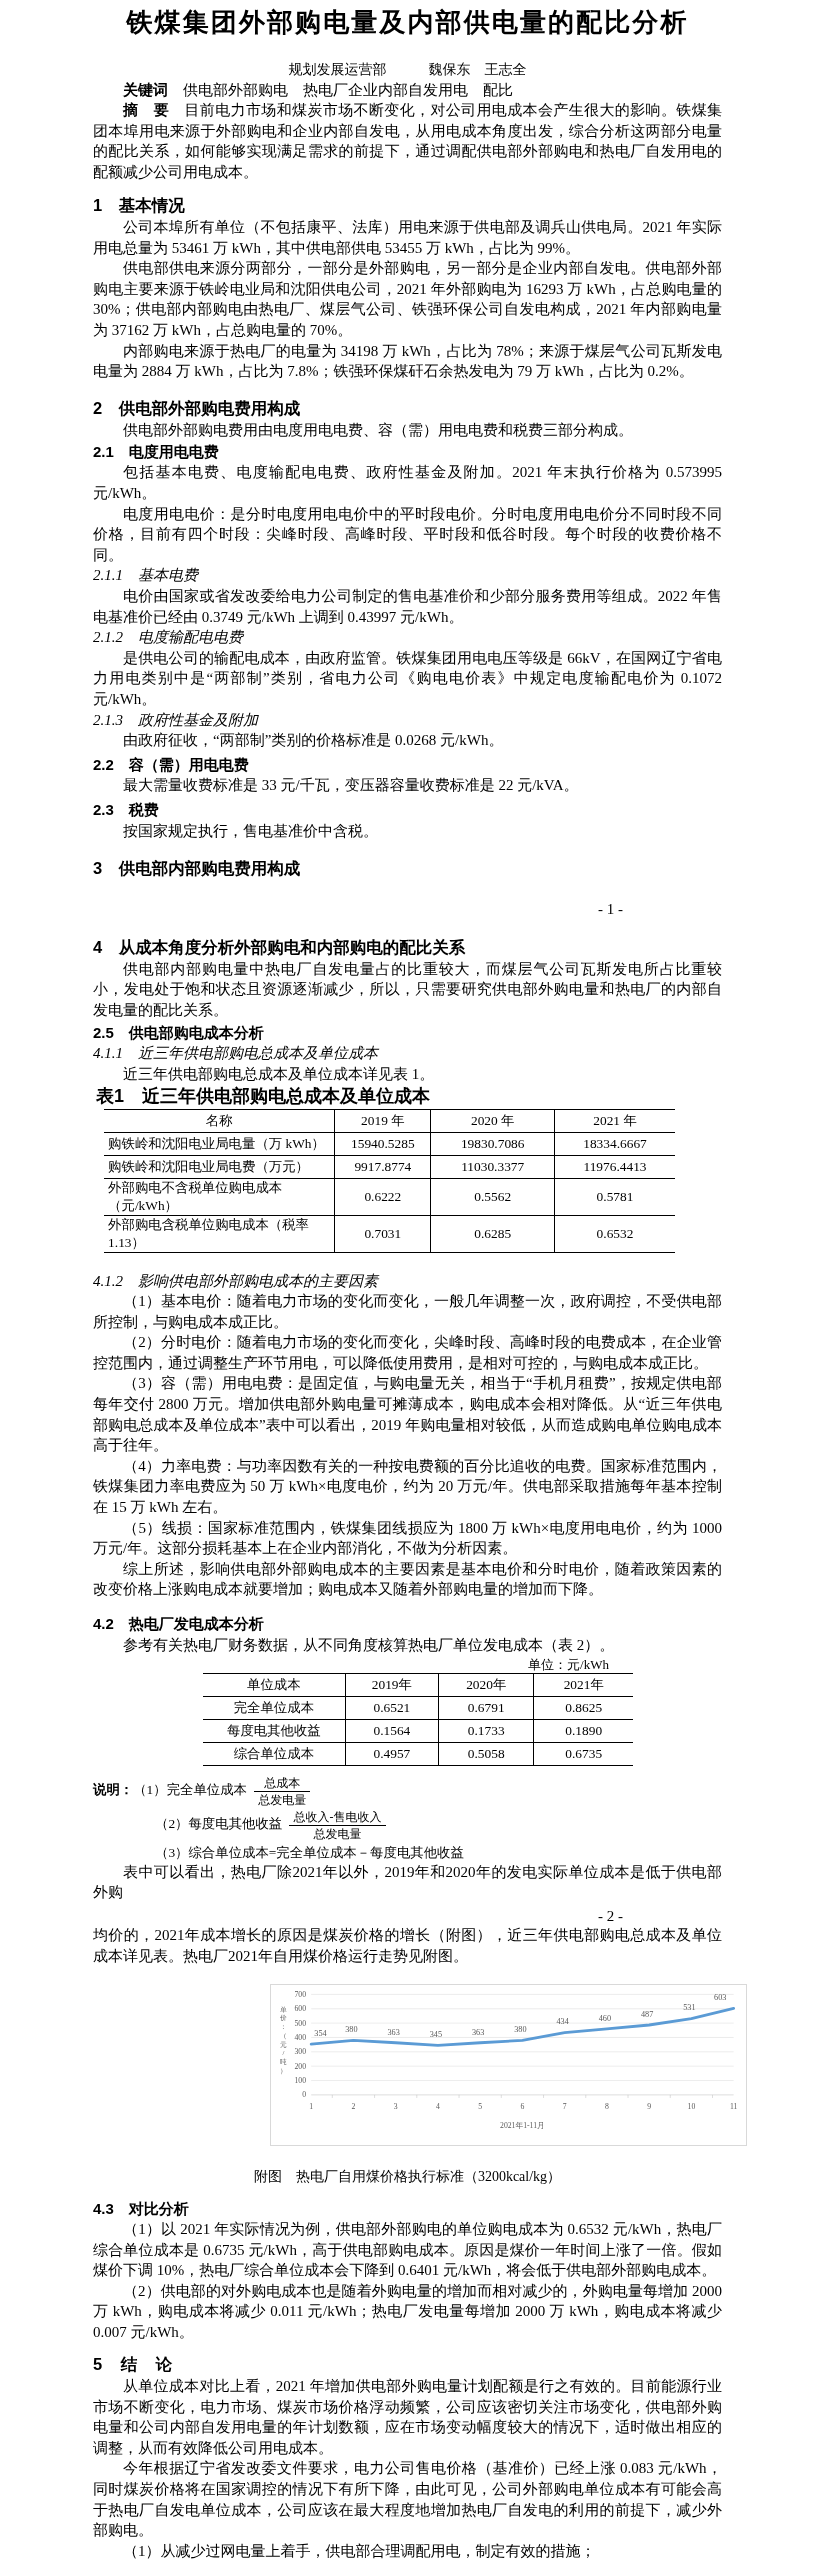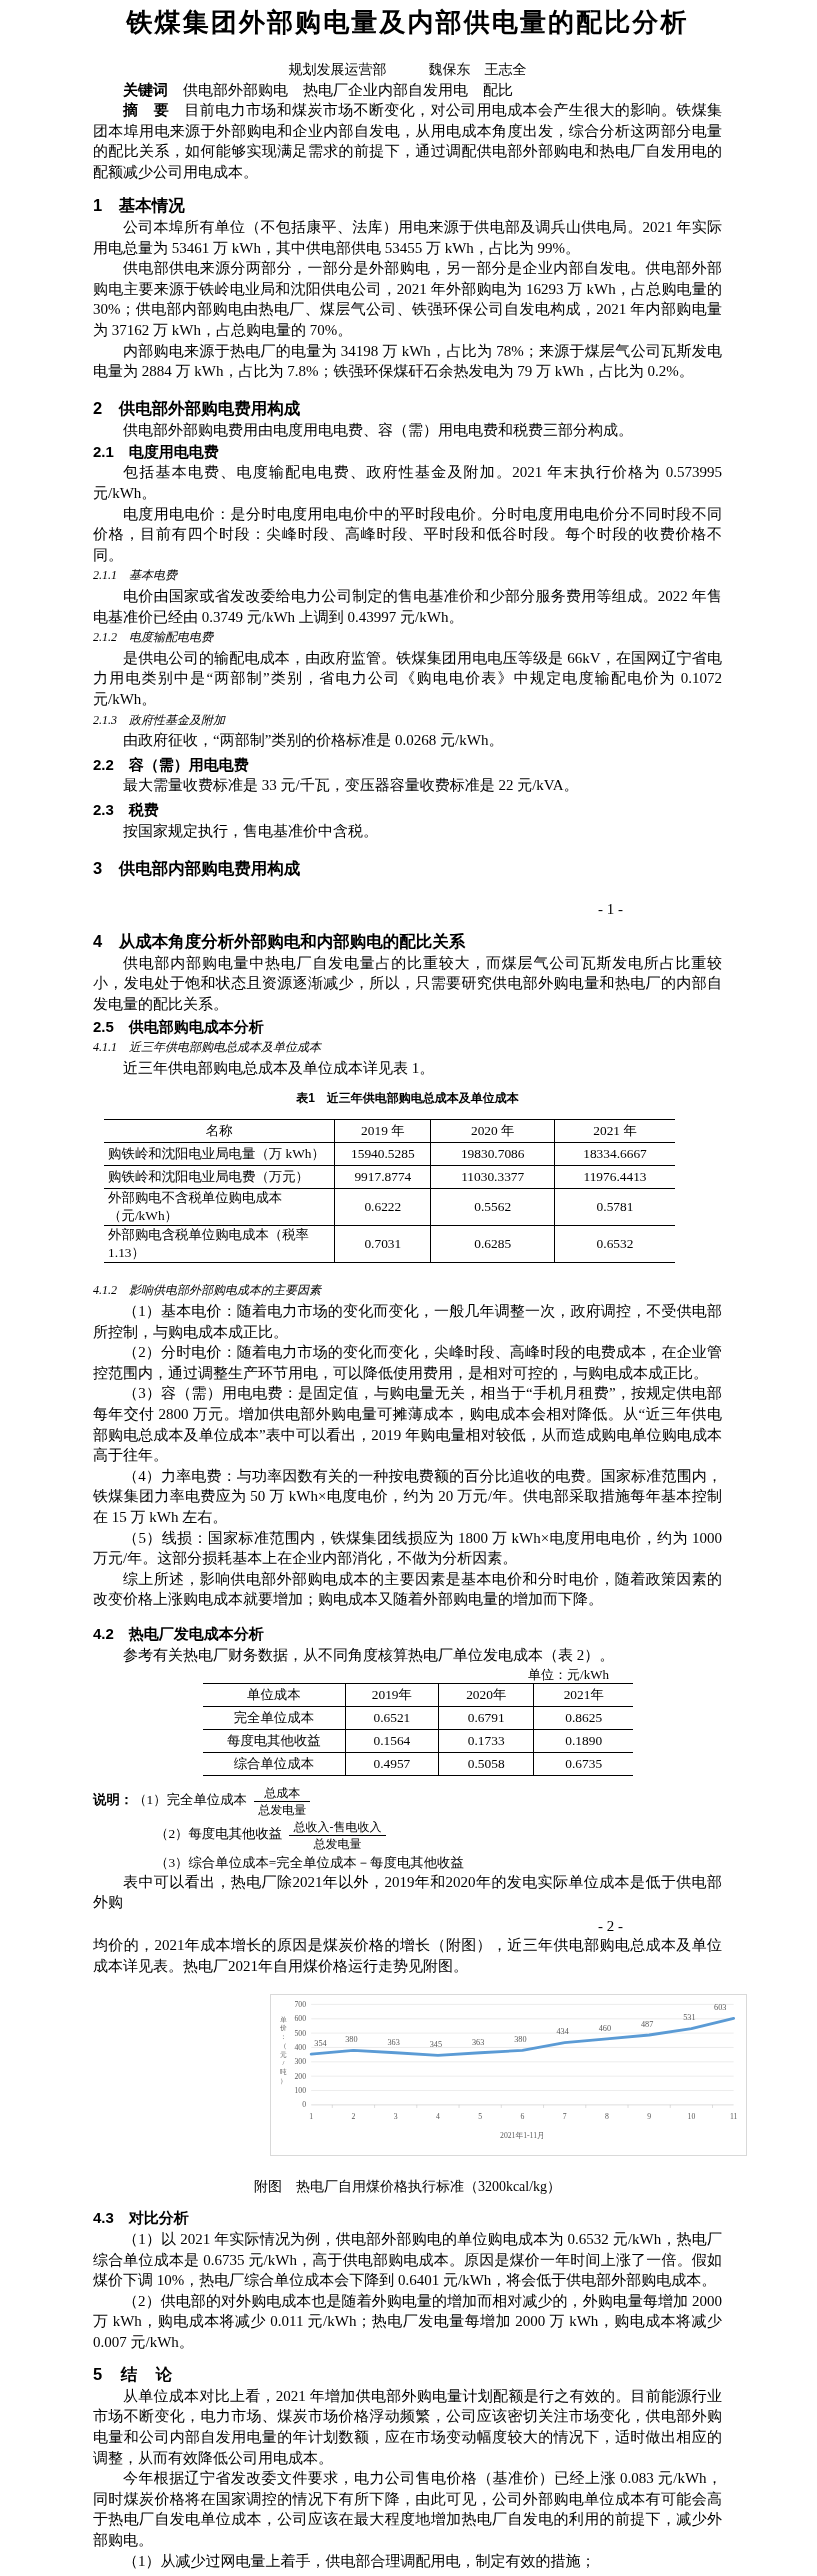--- a/index.html
+++ b/index.html
@@ -8,27 +8,27 @@
   #content{position:absolute;left:93px;top:0;width:629px;}
   .title{padding-top:8.2px;text-align:center;font-size:26px;font-weight:bold;line-height:30px;letter-spacing:2.1px;}
   .authors{margin-top:23px;text-align:center;font-size:14px;line-height:18.5px;}
   p.body{margin:0;font-size:15px;line-height:20.6px;text-align:justify;text-indent:2em;}
   p.noindent{text-indent:0;}
   .abstract{margin-top:25px;}
   .kw{margin-top:0;}
   .blab{font-weight:bold;}
   .h-big{margin:0;font-family:"Liberation Sans","DejaVu Sans",sans-serif;font-weight:bold;font-size:16.5px;line-height:23px;}
   .h-sub{margin:0;font-family:"Liberation Sans","DejaVu Sans",sans-serif;font-weight:bold;font-size:15px;line-height:21.6px;}
-  .h-kai{margin:0;font-size:12px;font-style:italic;line-height:20.6px;font-weight:normal;}
-  .mt22{margin-top:11.3px;}.mt30{margin-top:15.5px;}.mt16{margin-top:11px;}.mt14{margin-top:7.2px;}
+  .h-kai{margin:0;font-size:15px;font-style:italic;line-height:20.6px;font-weight:normal;}
+  .mt22{margin-top:11.3px;}.mt30{margin-top:15.5px;}.mt16{margin-top:17px;}.mt14{margin-top:7.2px;}
   .mt6{margin-top:3.1px;}.mt2{margin-top:1px;}.mt34{margin-top:17.5px;}.mt26{margin-top:13.4px;}.mt8{margin-top:4.1px;}.mt20{margin-top:10.3px;}.mt12{margin-top:6.2px;}
   .pagenum{font-size:15px;line-height:18.5px;margin-top:20.6px;text-indent:505px;}
   .pagenum.second{margin-top:4.1px;}
-  .tcaption{margin:11px;text-align:center;font-family:"Liberation Sans","DejaVu Sans",sans-serif;
-            font-weight:bold;font-size:12px;line-height:18.5px;}
+  .tcaption{margin:3px;font-family:"Liberation Sans","DejaVu Sans",sans-serif;
+            font-weight:bold;font-size:18px;line-height:18.5px;}
   .t1wrap{width:571px;margin-left:11px;margin-top:3.1px;}
   .t2wrap{width:430px;margin-left:110px;}
   .unitline{margin:0;font-size:13px;line-height:17.5px;text-align:right;padding-right:24px;}
   table.tbl{border-collapse:collapse;table-layout:fixed;width:100%;font-size:13.4px;
             border-top:1.5px solid #000;border-bottom:1.5px solid #000;}
   table.tbl th,table.tbl td{font-weight:normal;text-align:center;height:22px;padding:0 2.1px;overflow:hidden;}
   table.tbl tr{border-bottom:0.5px solid #000;}
   table.tbl tbody tr:last-child{border-bottom:none;}
   table.tbl td+td,table.tbl th+th{border-left:0.5px solid #000;}
   table.t1 th:nth-child(1){width:41%;}

